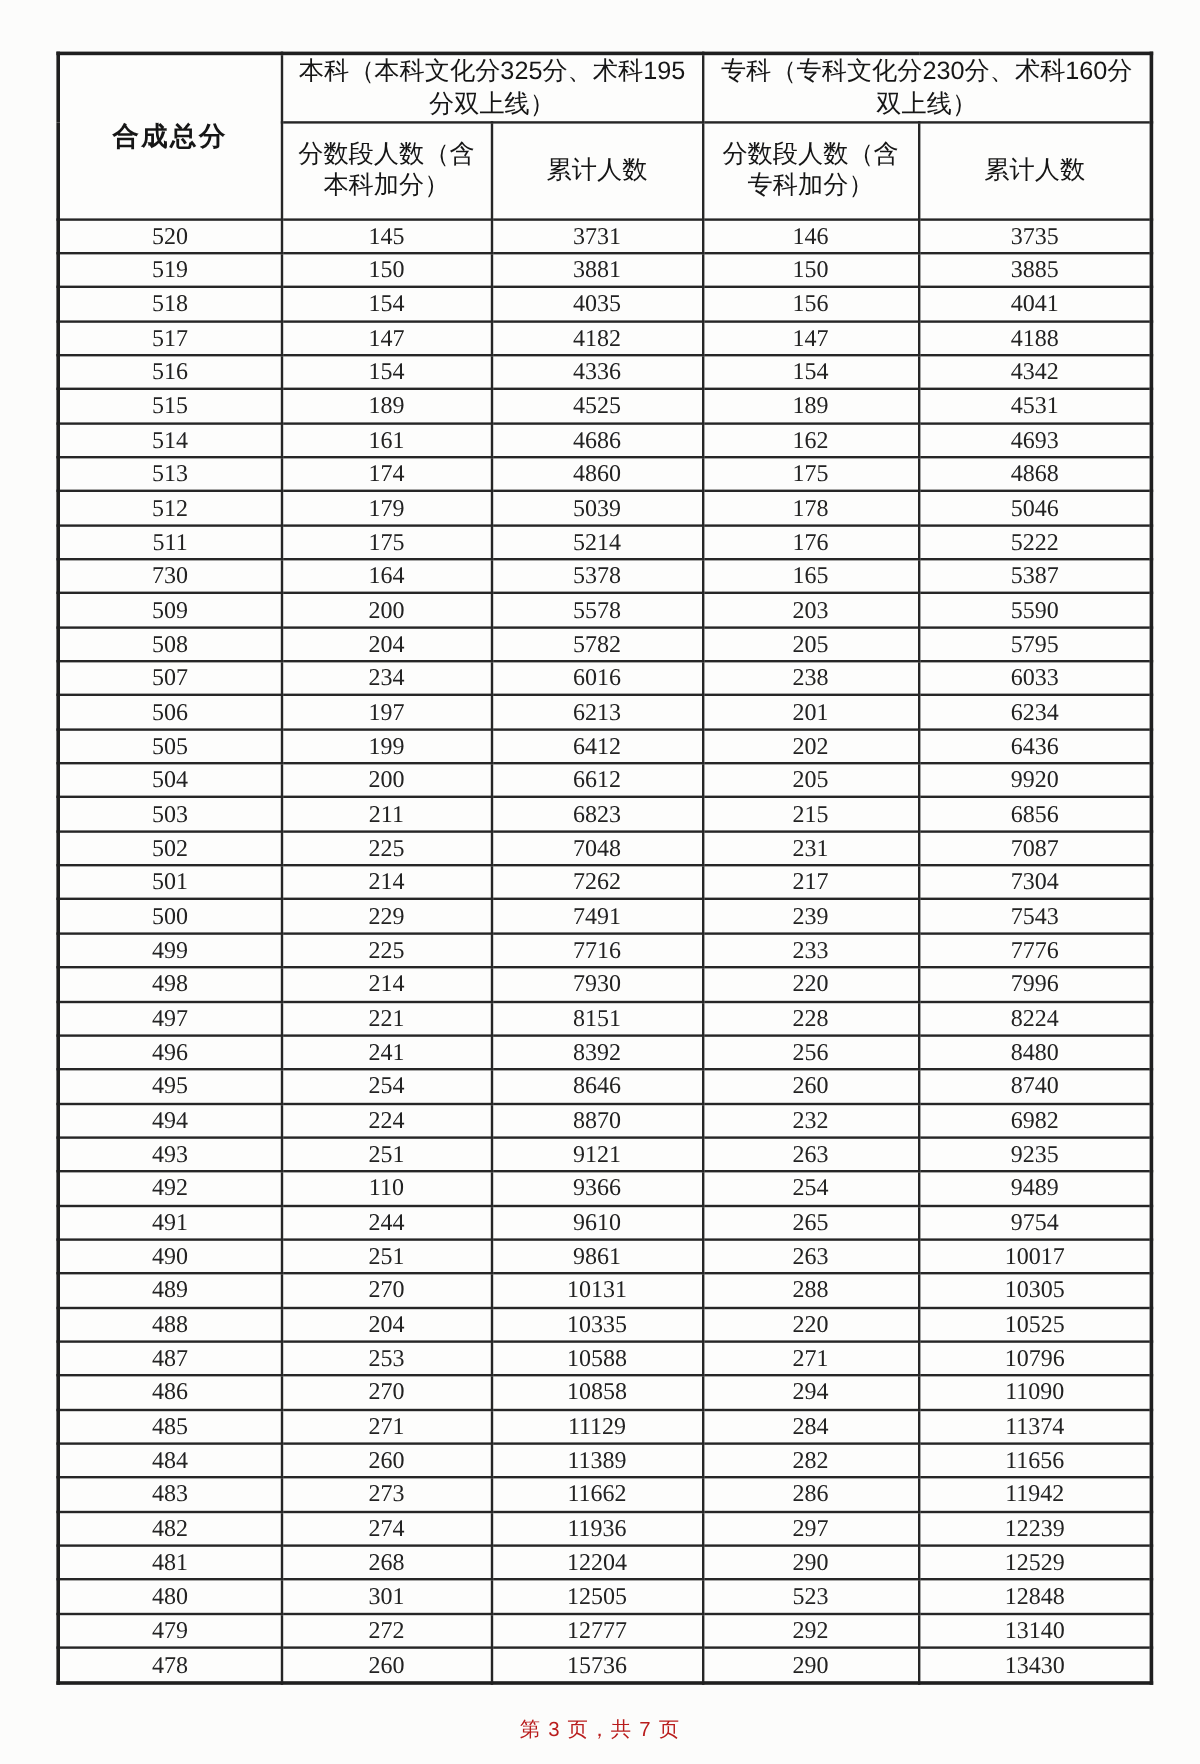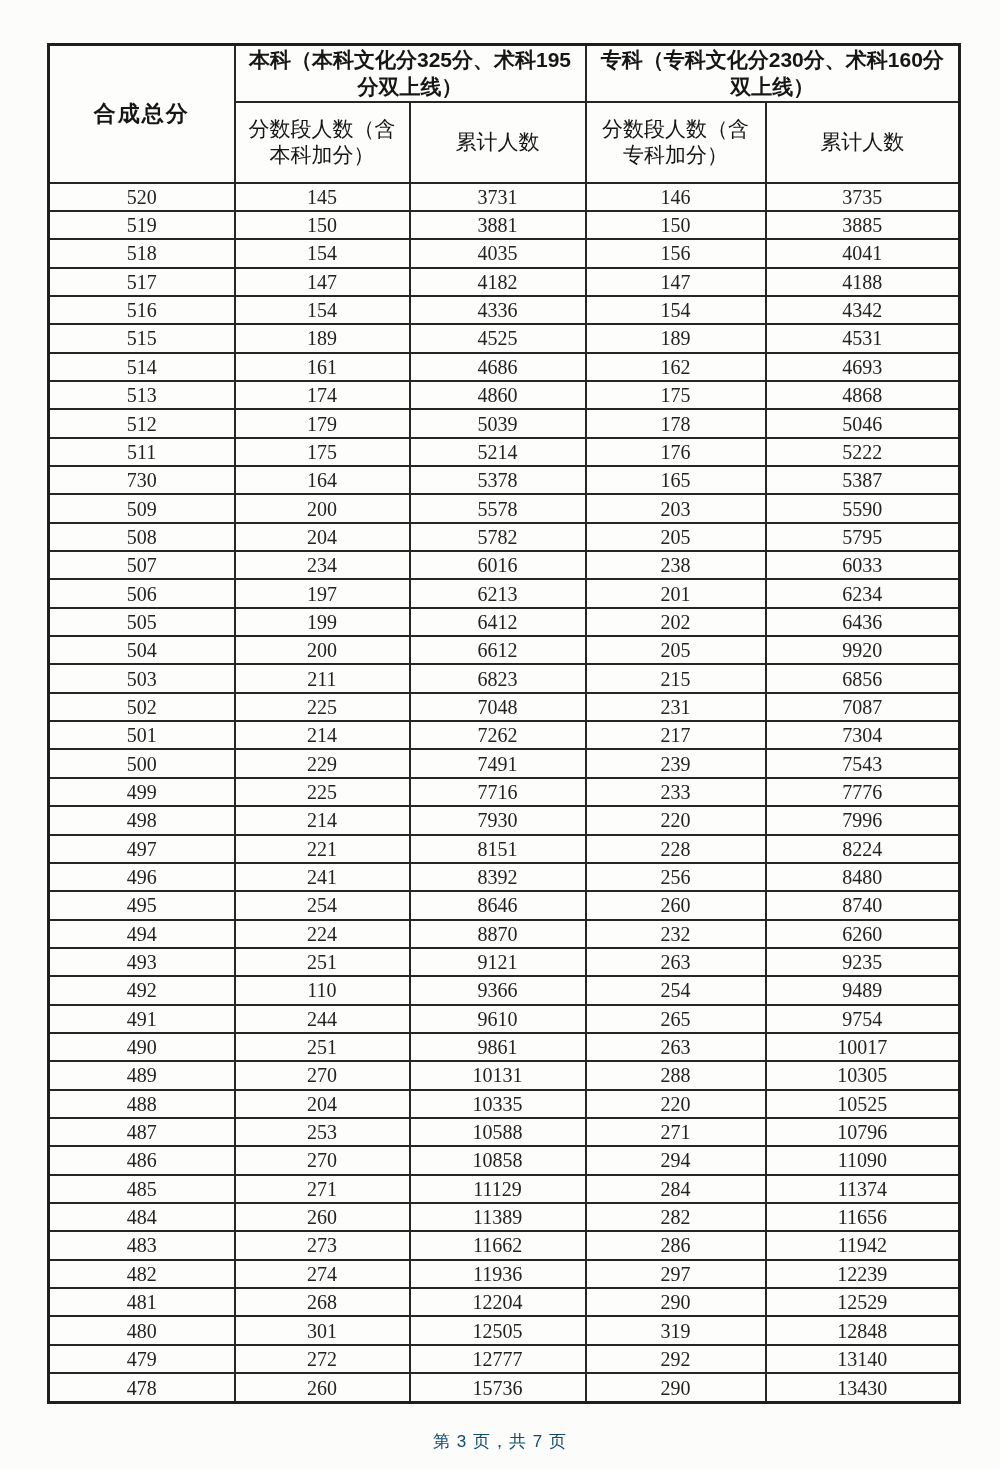--- a/index.html
+++ b/index.html
@@ -35,38 +35,38 @@
   }
   table.score-table { border: 3px solid #1f1f1f; }
   thead th {
     font-family: "Liberation Sans", "DejaVu Sans", sans-serif;
     font-weight: 500;
     color: #161616;
   }
   tr.group-row { height: 57px; }
   tr.sub-row   { height: 81px; }
   th.score-col-header { font-size: 22px; letter-spacing: 2px; font-weight: bold; }
-  th.group-header { font-size: 21px; line-height: 1.3; font-weight: 700; }
+  th.group-header { font-size: 21px; line-height: 1.3; font-weight: 400; }
   th.sub-header   { font-size: 21px; line-height: 1.25; font-weight: 500; }
   tbody tr { height: 16px; }
   tbody td {
     font-family: "Liberation Serif", "DejaVu Serif", serif;
     font-size: 20px;
     color: #222;
     line-height: 1;
   }
   .page-footer {
     position: absolute;
     left: 0;
     top: 1430px;
     width: 100%;
     text-align: center;
     font-size: 17px;
     letter-spacing: 1px;
-    color: #0c4a6e;
+    color: #b91c1c;
     font-family: "Liberation Sans", "DejaVu Sans", sans-serif;
   }
 </style>
 </head>
 <body>
 
 <div class="document-page">
 
   <table class="score-table">
     <colgroup>
@@ -270,21 +270,21 @@
           <td>254</td>
           <td>8646</td>
           <td>260</td>
           <td>8740</td>
         </tr>
         <tr>
           <td>494</td>
           <td>224</td>
           <td>8870</td>
           <td>232</td>
-          <td>6260</td>
+          <td>6982</td>
         </tr>
         <tr>
           <td>493</td>
           <td>251</td>
           <td>9121</td>
           <td>263</td>
           <td>9235</td>
         </tr>
         <tr>
           <td>492</td>
@@ -367,21 +367,21 @@
           <td>481</td>
           <td>268</td>
           <td>12204</td>
           <td>290</td>
           <td>12529</td>
         </tr>
         <tr>
           <td>480</td>
           <td>301</td>
           <td>12505</td>
-          <td>319</td>
+          <td>523</td>
           <td>12848</td>
         </tr>
         <tr>
           <td>479</td>
           <td>272</td>
           <td>12777</td>
           <td>292</td>
           <td>13140</td>
         </tr>
         <tr>

